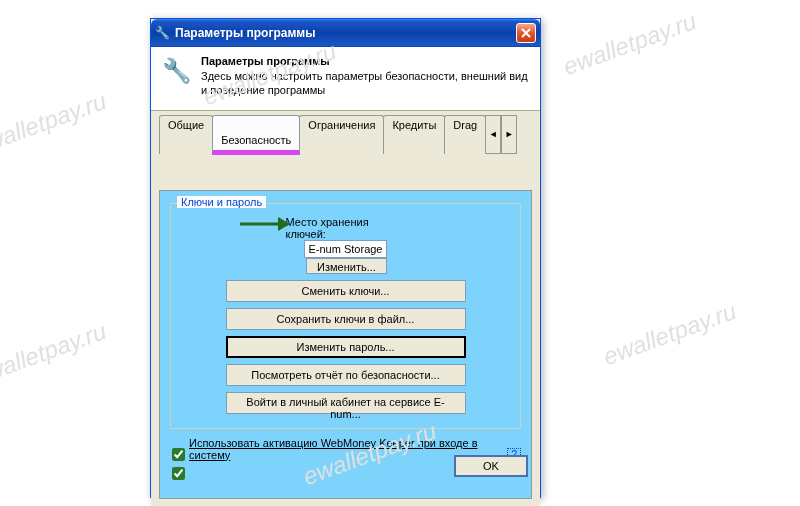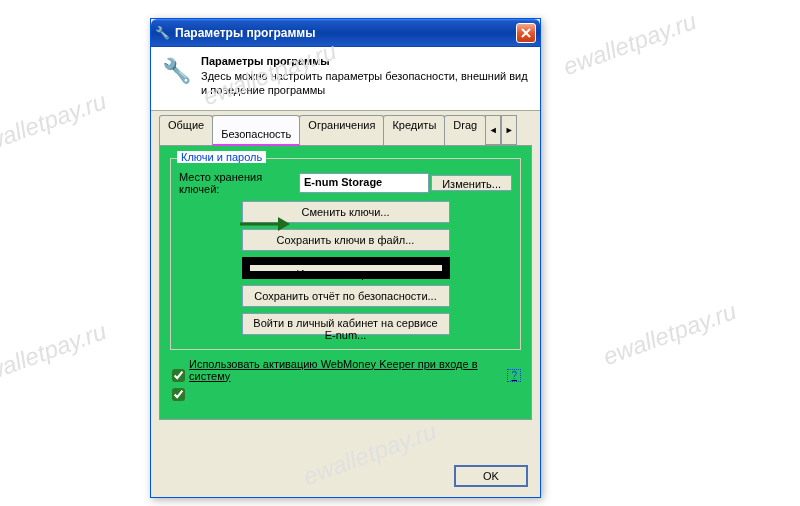--- a/index.html
+++ b/index.html
@@ -11,38 +11,38 @@
 .titlebar-text { flex: 1; font-weight: bold; font-size: 12px; }
 .close-btn { width: 20px; height: 20px; background: linear-gradient(to bottom, #f5a78f, #e3562a, #c73b13); border: 1px solid #fff; border-radius: 3px; color: #fff; font-weight: bold; font-size: 12px; display: flex; align-items: center; justify-content: center; cursor: pointer; }
 .header { padding: 8px 10px 12px 10px; display: flex; background: #fff; border-bottom: 1px solid #aca899; }
 .header-icon { width: 32px; height: 32px; margin-right: 8px; display: flex; align-items: center; justify-content: center; font-size: 24px; }
 .header-text { flex: 1; }
 .header-title { font-weight: bold; font-size: 11px; margin-bottom: 2px; }
 .header-desc { font-size: 11px; color: #000; line-height: 1.3; }
 .body { padding: 4px 8px 8px 8px; background: #ece9d8; }
 .tabs { display: flex; position: relative; }
 .tab { padding: 3px 8px; border: 1px solid #919b9c; border-bottom: none; background: #ece9d8; font-size: 11px; cursor: pointer; position: relative; margin-right: -1px; border-radius: 3px 3px 0 0; }
-.tab.active { background: #fcfcfe; z-index: 2; border-bottom: 2px solid #d946ef; margin-bottom: -1px; padding-top: 12px; padding-bottom: 4px; }
+.tab.active { background: #fcfcfe; z-index: 2; border-bottom: 5px solid #d946ef; margin-bottom: -1px; padding-top: 18px; padding-bottom: 4px; }
 .tab-scroll { width: 16px; border: 1px solid #919b9c; background: #ece9d8; display: flex; align-items: center; justify-content: center; font-size: 9px; cursor: pointer; }
-.tab-content { border: 1px solid #919b9c; background: #22c55e; padding: 12px 10px; min-height: 260px; }
+.tab-content { border: 1px solid #919b9c; background: #7dd3fc; padding: 12px 10px; min-height: 260px; margin-top: 36px; }
 .groupbox { border: 1px solid #d0d0bf; padding: 12px 8px 8px 8px; position: relative; margin-bottom: 8px; }
 .groupbox-title { position: absolute; top: -8px; left: 6px; background: #fcfcfe; padding: 0 4px; font-size: 11px; color: #0046d5; }
-.row { display: flex; align-items: center; margin-bottom: 6px; }
+.row { display: flex; align-items: center; margin-bottom: 6px; flex-direction: column; }
 .row-label { width: 120px; font-size: 11px; }
-.row-value { flex: 1; border: 1px solid #7f9db9; background: #fff; padding: 2px 4px; font-size: 11px; height: 20px; font-weight: bold; }
+.row-value { flex: 1; border: 1px solid #7f9db9; background: #fff; padding: 2px 4px; font-size: 11px; height: 20px; }
 .row-btn { border: 1px solid #7f9db9; background: #ece9d8; padding: 2px 10px; font-size: 11px; height: 16px; cursor: pointer; margin-left: 2px; }
-.action-btn { display: block; width: 208px; margin: 0 auto 6px auto; border: 1px solid #7f9db9; background: #ece9d8; padding: 3px 8px; font-size: 11px; height: 22px; cursor: pointer; text-align: center; }
-.action-btn.highlighted { border: 8px solid #000000; }
+.action-btn { display: block; width: 240px; margin: 0 auto 6px auto; border: 1px solid #7f9db9; background: #ece9d8; padding: 3px 8px; font-size: 11px; height: 22px; cursor: pointer; text-align: center; }
+.action-btn.highlighted { border: 2px solid #000000; }
 .arrow { position: absolute; left: 240px; top: 215px; z-index: 50; }
 .arrow svg { display: block; }
 .check-row { display: flex; align-items: flex-end; margin: 6px 0; padding-left: 2px; text-decoration: underline; }
 .check-row input { margin-right: 4px; accent-color: #2a7a2a; }
 .check-row label { font-size: 11px; }
 .help-link { color: #0046d5; border: 1px dotted #0046d5; padding: 0 3px; margin-left: 6px; cursor: pointer; font-size: 10px; }
-.footer { position: absolute; bottom: 10px; right: 12px; display: flex; gap: 0; }
+.footer { position: absolute; bottom: 20px; right: 12px; display: flex; gap: 0; }
 .footer-btn { width: 74px; height: 22px; border: 1px solid #7f9db9; background: #ece9d8; font-size: 11px; cursor: pointer; }
 .footer-btn.default { border: 2px solid #4a6fb5; }
 </style>
 </head>
 <body>
 
 <div class="watermark" style="left:-30px; top:110px">ewalletpay.ru</div>
 <div class="watermark" style="left:200px; top:60px">ewalletpay.ru</div>
 <div class="watermark" style="left:560px; top:30px">ewalletpay.ru</div>
 <div class="watermark" style="left:-30px; top:340px">ewalletpay.ru</div>
@@ -83,21 +83,21 @@
       <div class="groupbox">
         <div class="groupbox-title">Ключи и пароль</div>
         <div class="row">
           <div class="row-label">Место хранения ключей:</div>
           <div class="row-value">E-num Storage</div>
           <button class="row-btn">Изменить...</button>
         </div>
         <button class="action-btn">Сменить ключи...</button>
         <button class="action-btn">Сохранить ключи в файл...</button>
         <button class="action-btn highlighted">Изменить пароль...</button>
-        <button class="action-btn">Сохранить отчёт по безопасности...</button>
+        <button class="action-btn">Посмотреть отчёт по безопасности...</button>
         <button class="action-btn">Войти в личный кабинет на сервисе E-num...</button>
       </div>
 
       <div class="check-row">
         <input type="checkbox" checked="" style="">
         <label>Использовать активацию WebMoney Keeper при входе в систему</label>
         <span class="help-link">?</span>
       </div>
       <div class="check-row">
         <input type="checkbox" checked="" style="">

